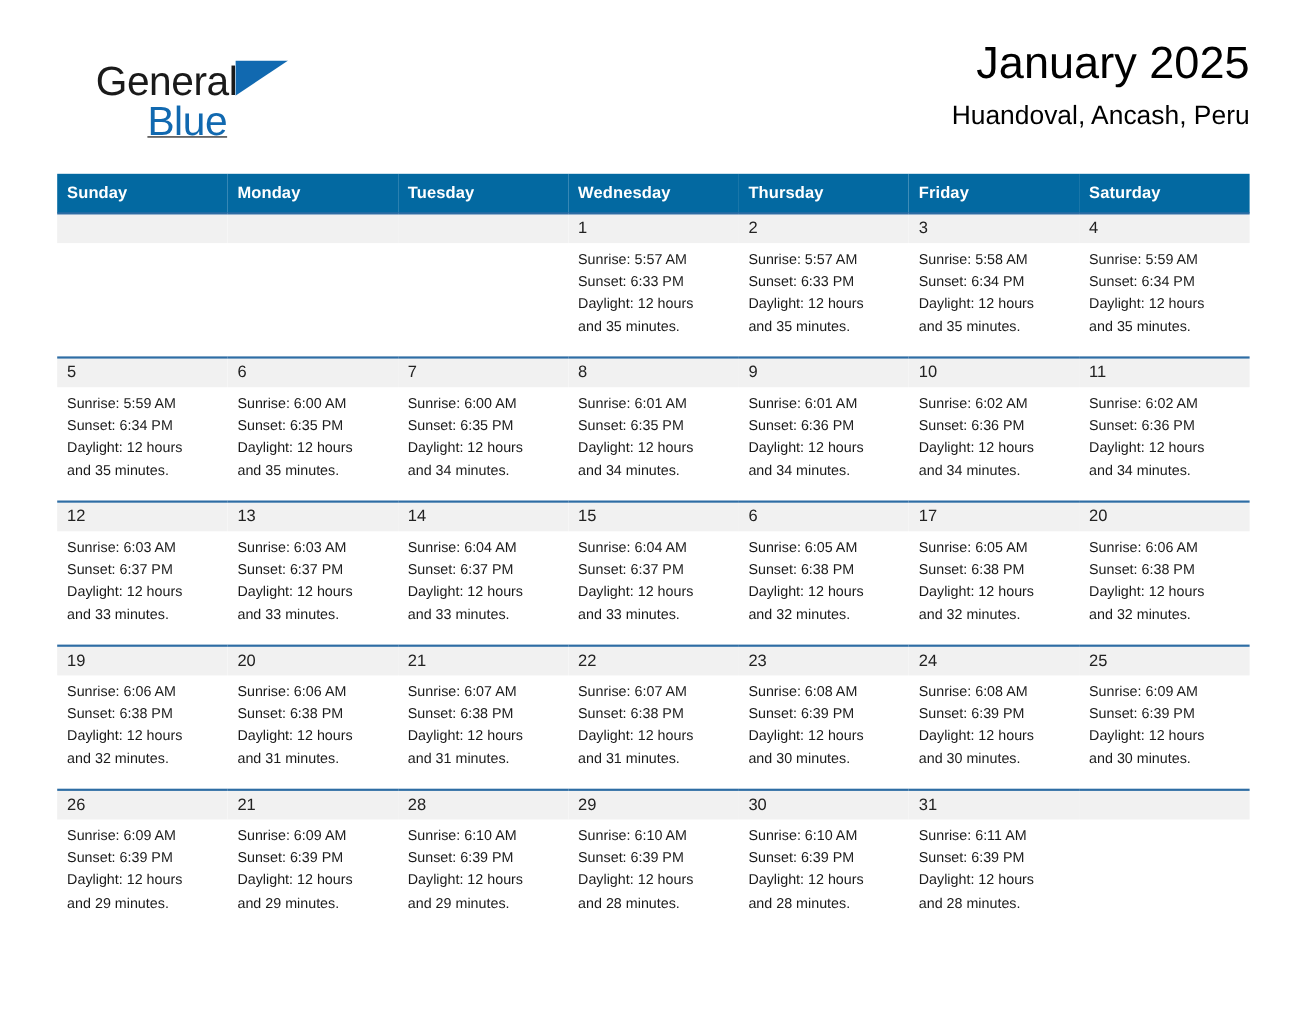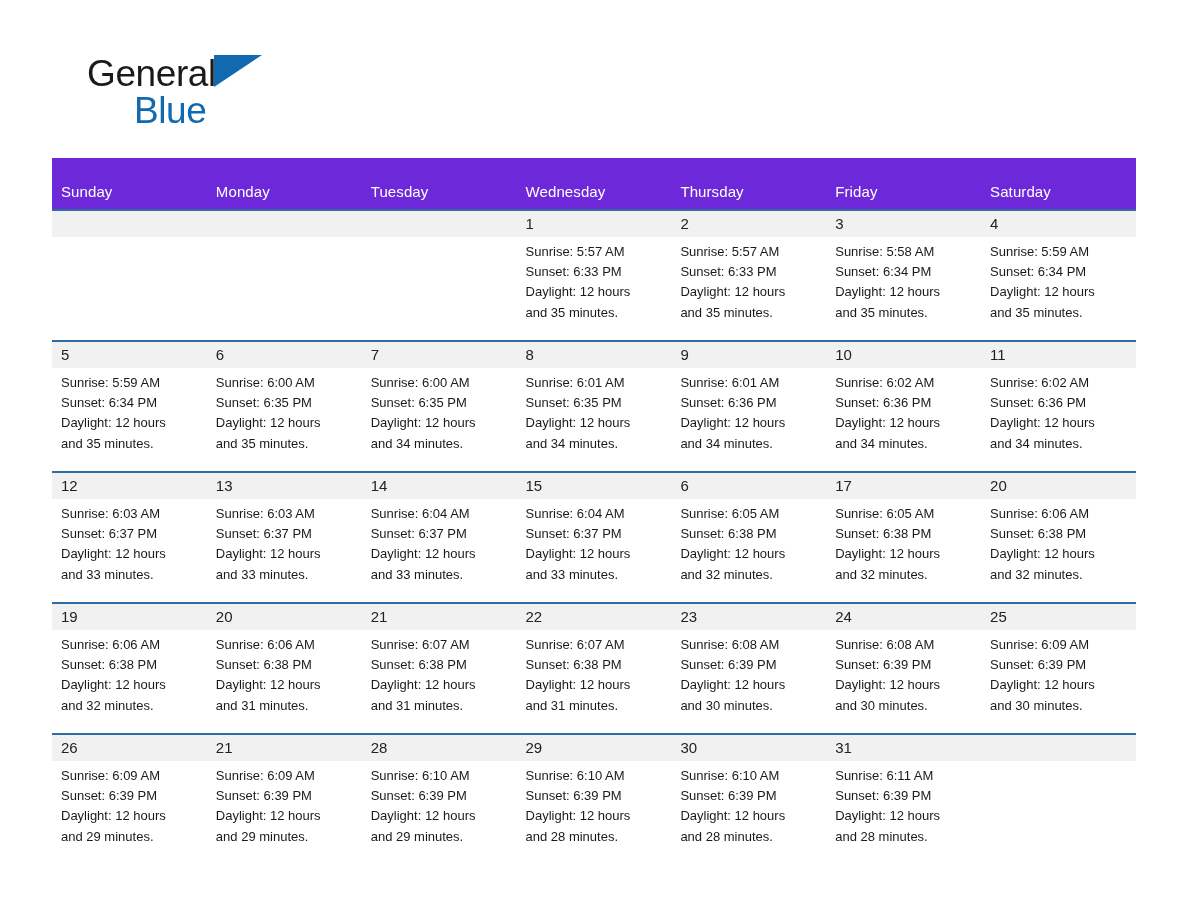--- a/index.html
+++ b/index.html
@@ -55,20 +55,21 @@
     vertical-align: middle;
     margin-left: -2px;
     margin-bottom: 4px;
   }
   .brand-row2 {
     position: relative;
     margin-top: -7px;
     padding-left: 75px;
     height: 44px;
     line-height: 44px;
+    text-decoration: underline;
   }
   .brand-blue {
     font-size: 37px;
     color: #1169b0;
     letter-spacing: -0.4px;
     font-weight: 400;
   }
 
   .title-block {
     position: absolute;
@@ -98,26 +99,26 @@
     position: absolute;
     left: 52px;
     top: 158px;
     width: 1084px;
     border-collapse: collapse;
     table-layout: fixed;
   }
   .calendar col { width: 154.85px; }
 
   thead th {
-    background: #6d28d9;
+    background: #0369a1;
     color: #ffffff;
     font-size: 15px;
-    font-weight: 400;
+    font-weight: 700;
     text-align: left;
-    padding: 24px 0 9px 9px;
+    padding: 8px 0 9px 9px;
     height: 18px;
     letter-spacing: 0.1px;
   }
 
   tbody tr.week {
     border-top: 2px solid #2e6da4;
   }
   tbody tr.week:first-child {
     border-top: 2px solid #2e6da4;
   }
@@ -157,20 +158,24 @@
       <div class="brand-row1">
         <span class="brand-general">General</span><span class="brand-triangle"><svg width="48" height="32" viewBox="0 0 48 32" aria-hidden="true">
               <polygon points="0,0 48,32 0,32" fill="#1169b0" transform="scale(1,-1) translate(0,-32)"></polygon>
             </svg></span>
       </div>
       <div class="brand-row2">
         <span class="brand-blue">Blue</span>
       </div>
     </div>
 
+    <div class="title-block">
+      <div class="month-title">January 2025</div>
+      <div class="location-title">Huandoval, Ancash, Peru</div>
+    </div>
 
   </div>
 
   <table class="calendar">
     <colgroup>
       <col>
         <col>
         <col>
         <col>
         <col>

